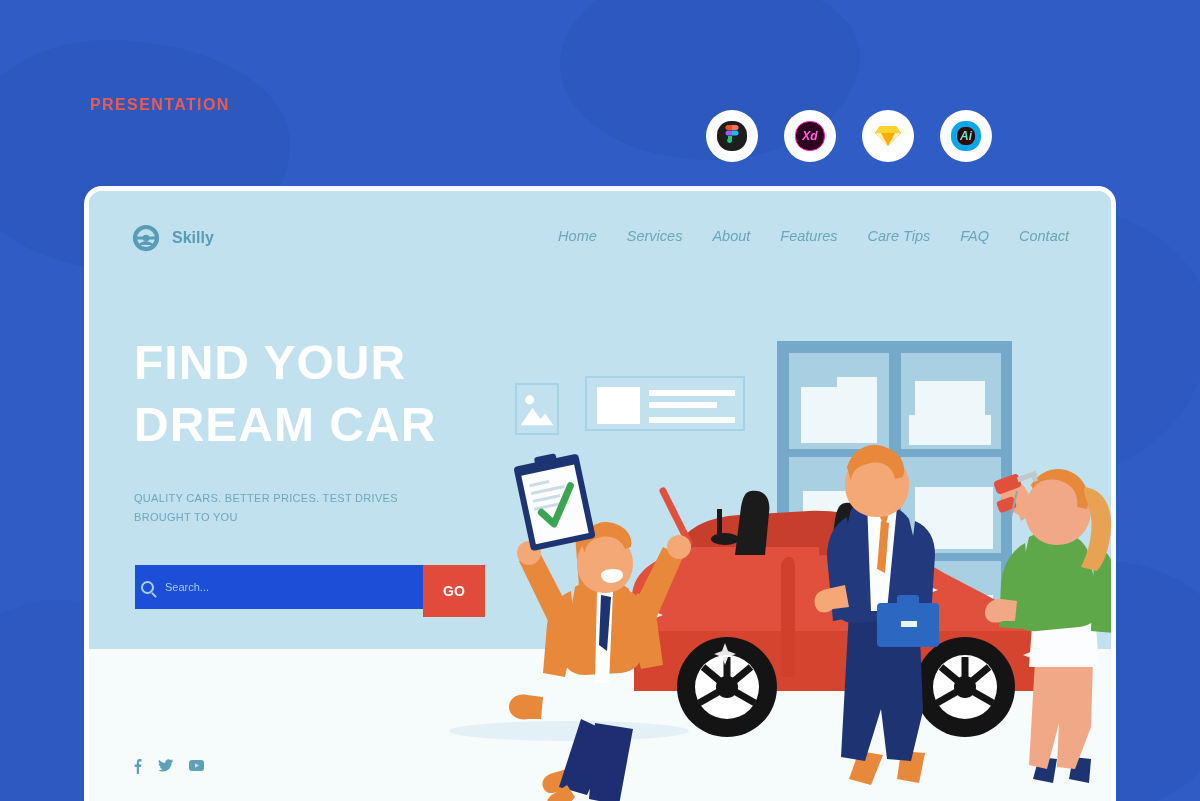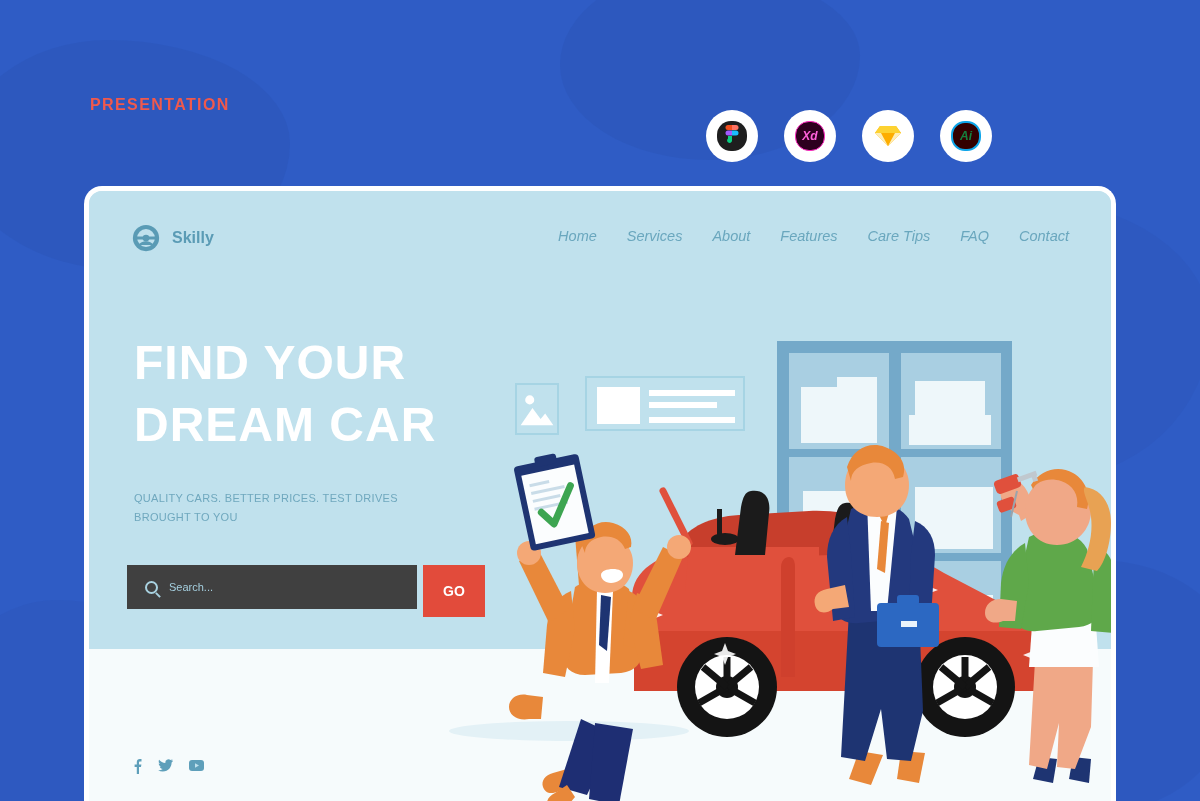--- a/index.html
+++ b/index.html
@@ -36,21 +36,21 @@
     display:flex; align-items:center; justify-content:center;
   }
   .badge-inner {
     width:30px; height:30px; border-radius:14px;
     display:flex; align-items:center; justify-content:center;
     font-size:12px; font-weight:bold; line-height:1;
   }
   .bi-figma { background:#1E1E1E; }
   .bi-xd { background:#2E001F; border:1px solid #FF2BC2; color:#FF61DA; font-style:italic; }
   .bi-sketch { background:transparent; }
-  .bi-ai { background:#330000; border:2px solid #0ea5e9; color:#15803d; font-style:italic; }
+  .bi-ai { background:#330000; border:6px solid #0ea5e9; color:#5eead4; font-style:italic; }
 
   
   .card {
     position:absolute; left:84px; top:186px; width:1032px; height:640px;
     background:#C7E4EF; border-radius:18px 18px 0 0;
     border:5px solid #FFFFFF; border-bottom:none;
     overflow:hidden;
   }
   .hero-bg { position:absolute; left:0; top:0; width:100%; height:458px; background:#C0E1ED; }
   .lower-bg { position:absolute; left:0; top:458px; width:100%; height:200px; background:#F6FBFC; }
@@ -70,22 +70,22 @@
     position:absolute; left:45px; top:141px;
     color:#FFFFFF; font-size:48px; font-weight:bold;
     line-height:62px; letter-spacing:1px;
   }
   .sub {
     position:absolute; left:45px; top:298px;
     color:#6FA8BE; font-size:11px; line-height:19px; letter-spacing:.3px;
     max-width:290px;
   }
   .searchbar {
-    position:absolute; left:38px; top:374px; width:290px; height:44px;
-    background:#404040; display:flex; align-items:center; padding-left:18px;
+    position:absolute; left:46px; top:374px; width:290px; height:44px;
+    background:#1d4ed8; display:flex; align-items:center; padding-left:6px;
   }
   .s-icon { width:13px; height:13px; border:2px solid #A9D2E0; border-radius:50%; position:relative; }
   .s-icon::after { content:""; position:absolute; right:-5px; bottom:-4px; width:6px; height:2px; background:#A9D2E0; transform:rotate(45deg); }
   .s-text { margin-left:11px; color:#A4CEDE; font-size:11px; }
   .go-btn {
     position:absolute; left:334px; top:374px; width:62px; height:52px;
     background:#E24B3B; color:#fff; font-size:14px; font-weight:bold;
     display:flex; align-items:center; justify-content:center; border:none; cursor:pointer;
   }
   .socials { position:absolute; left:44px; top:568px; display:flex; gap:16px; }

